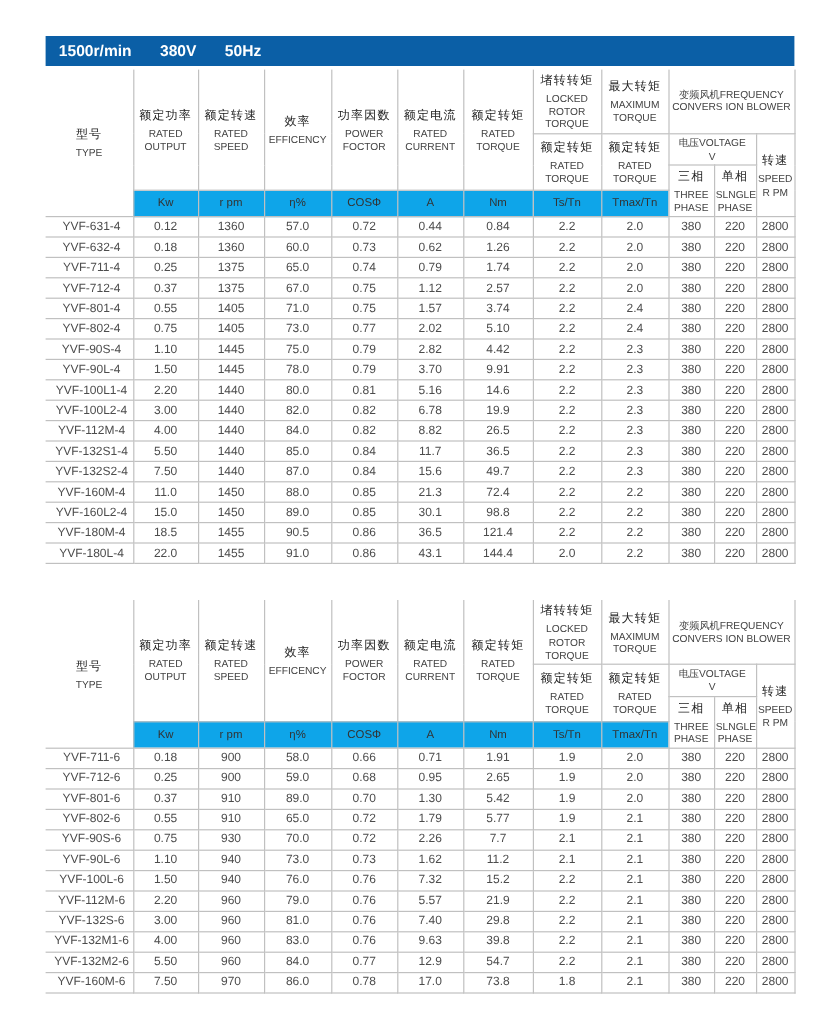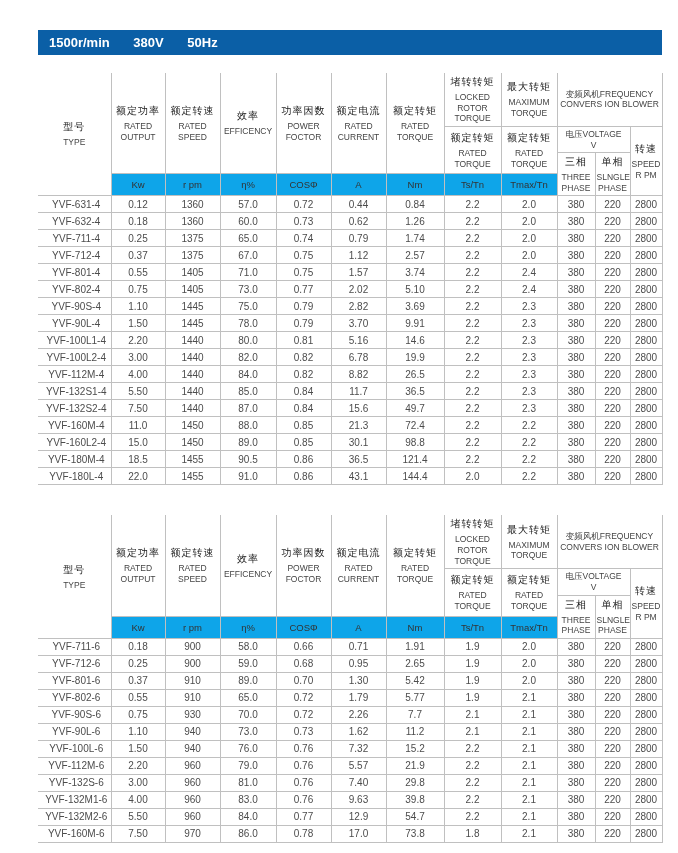--- a/index.html
+++ b/index.html
@@ -14,21 +14,21 @@
   .table-section { margin:0 16px 30px 38px; }
 
   .title-bar {
     background:#0b5fa6;
     color:#ffffff;
     height:25px;
     line-height:25px;
     padding-left:11px;
     font-size:13px;
     font-weight:bold;
-    margin-bottom:18px;
+    margin-bottom:3px;
   }
   .title-bar span { margin-right:20px; }
 
   table.spec {
     width:624px;
     border-collapse:collapse;
     table-layout:fixed;
   }
   table.spec th, table.spec td { border:1px solid #c0c0c0; }
 
@@ -257,21 +257,21 @@
             <td>220</td>
             <td>2800</td>
           </tr>
           <tr>
             <td class="type-cell">YVF-90S-4</td>
             <td>1.10</td>
             <td>1445</td>
             <td>75.0</td>
             <td>0.79</td>
             <td>2.82</td>
-            <td>3.69</td>
+            <td>4.42</td>
             <td>2.2</td>
             <td>2.3</td>
             <td>380</td>
             <td>220</td>
             <td>2800</td>
           </tr>
           <tr>
             <td class="type-cell">YVF-90L-4</td>
             <td>1.50</td>
             <td>1445</td>

